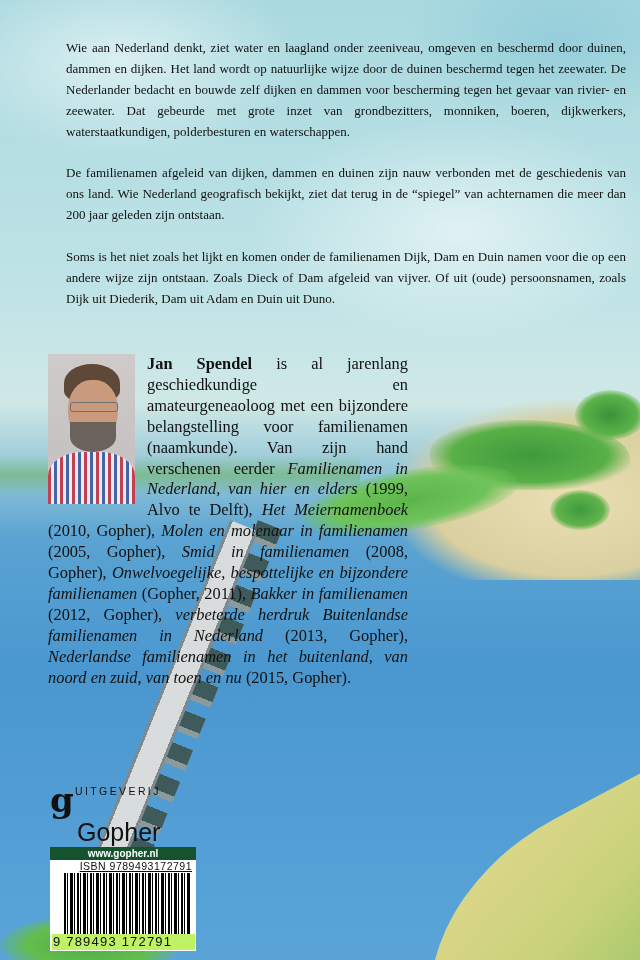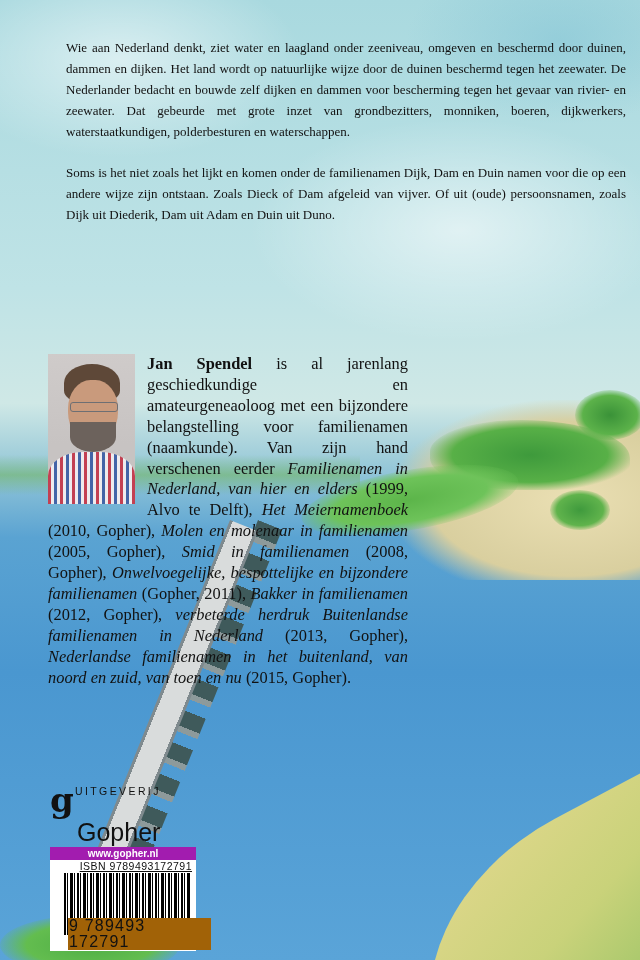--- a/index.html
+++ b/index.html
@@ -46,43 +46,44 @@
     opacity:.95;}
   .bio b{font-weight:bold;}
   .bio i{}
 
   .logo{position:absolute;left:50px;top:783px;height:40px;width:140px;font-family:"Liberation Sans","DejaVu Sans",sans-serif;}
   .logo .g{position:absolute;left:0;top:0;width:22px;height:40px;font-family:"DejaVu Serif",serif;font-weight:bold;font-size:34px;line-height:34px;color:#111;}
   .logo .ui{position:absolute;left:25px;top:2px;font-size:10.5px;letter-spacing:2.4px;color:#111;}
   .logo .go{position:absolute;left:27px;top:13px;font-size:25px;line-height:25px;color:#111;margin-top:24px;}
 
   .barcode{position:absolute;left:50px;top:847px;width:146px;height:104px;background:#fff;font-family:"Liberation Sans","DejaVu Sans",sans-serif;}
-  .barcode .url{height:13px;background:#a21caf;color:#fff;font-size:10px;line-height:13px;text-align:center;font-weight:bold;}
+  .barcode .url{height:13px;background:#14532d;color:#fff;font-size:10px;line-height:13px;text-align:center;font-weight:bold;}
   .barcode .isbn{font-size:10.5px;line-height:12px;text-align:right;padding-right:4px;letter-spacing:.5px;text-decoration:underline;}
   .barcode .bars{position:absolute;left:14px;top:26px;width:126px;height:62px;
     background:repeating-linear-gradient(90deg,#000 0 2px,#fff 2px 3px,#000 3px 4px,#fff 4px 6px,#000 6px 9px,#fff 9px 10px,#000 10px 11px,#fff 11px 13px);}
-  .barcode .num{position:absolute;left:18px;bottom:1px;width:142px;font-size:16px;line-height:16px;letter-spacing:1.2px;background:#a16207;padding-left:1px;}
+  .barcode .num{position:absolute;left:2px;bottom:1px;width:142px;font-size:13px;line-height:16px;letter-spacing:1.2px;background:#bef264;padding-left:1px;}
 </style>
 </head>
 <body>
 
 <div class="bg"></div>
 <div class="shore"></div>
 <div class="dune"></div>
 <div class="grass1"></div>
 <div class="grass2"></div>
 <div class="grass3"></div>
 <div class="dike-green"></div>
 <div class="piers"></div>
 <div class="bridge"></div>
 <div class="field"></div>
 <div class="greenbl"></div>
 
 <div class="content">
   <p>Wie aan Nederland denkt, ziet water en laagland onder zeeniveau, omgeven en beschermd door duinen, dammen en dijken. Het land wordt op natuurlijke wijze door de duinen beschermd tegen het zeewater. De Nederlander bedacht en bouwde zelf dijken en dammen voor bescherming tegen het gevaar van rivier- en zeewater. Dat gebeurde met grote inzet van grondbezitters, monniken, boeren, dijkwerkers, waterstaatkundigen, polderbesturen en waterschappen.</p>
+  <p>De familienamen afgeleid van dijken, dammen en duinen zijn nauw verbonden met de geschiedenis van ons land. Wie Nederland geografisch bekijkt, ziet dat terug in de “spiegel” van achternamen die meer dan 200 jaar geleden zijn ontstaan.</p>
   <p>Soms is het niet zoals het lijkt en komen onder de familienamen Dijk, Dam en Duin namen voor die op een andere wijze zijn ontstaan. Zoals Dieck of Dam afgeleid van vijver. Of uit (oude) persoonsnamen, zoals Dijk uit Diederik, Dam uit Adam en Duin uit Duno.</p>
 </div>
 
 <div class="bio">
   <div class="photo">
     <div class="hair"></div>
       <div class="face"></div>
       <div class="glasses"></div>
       <div class="beard"></div>
       <div class="shirt"></div>

